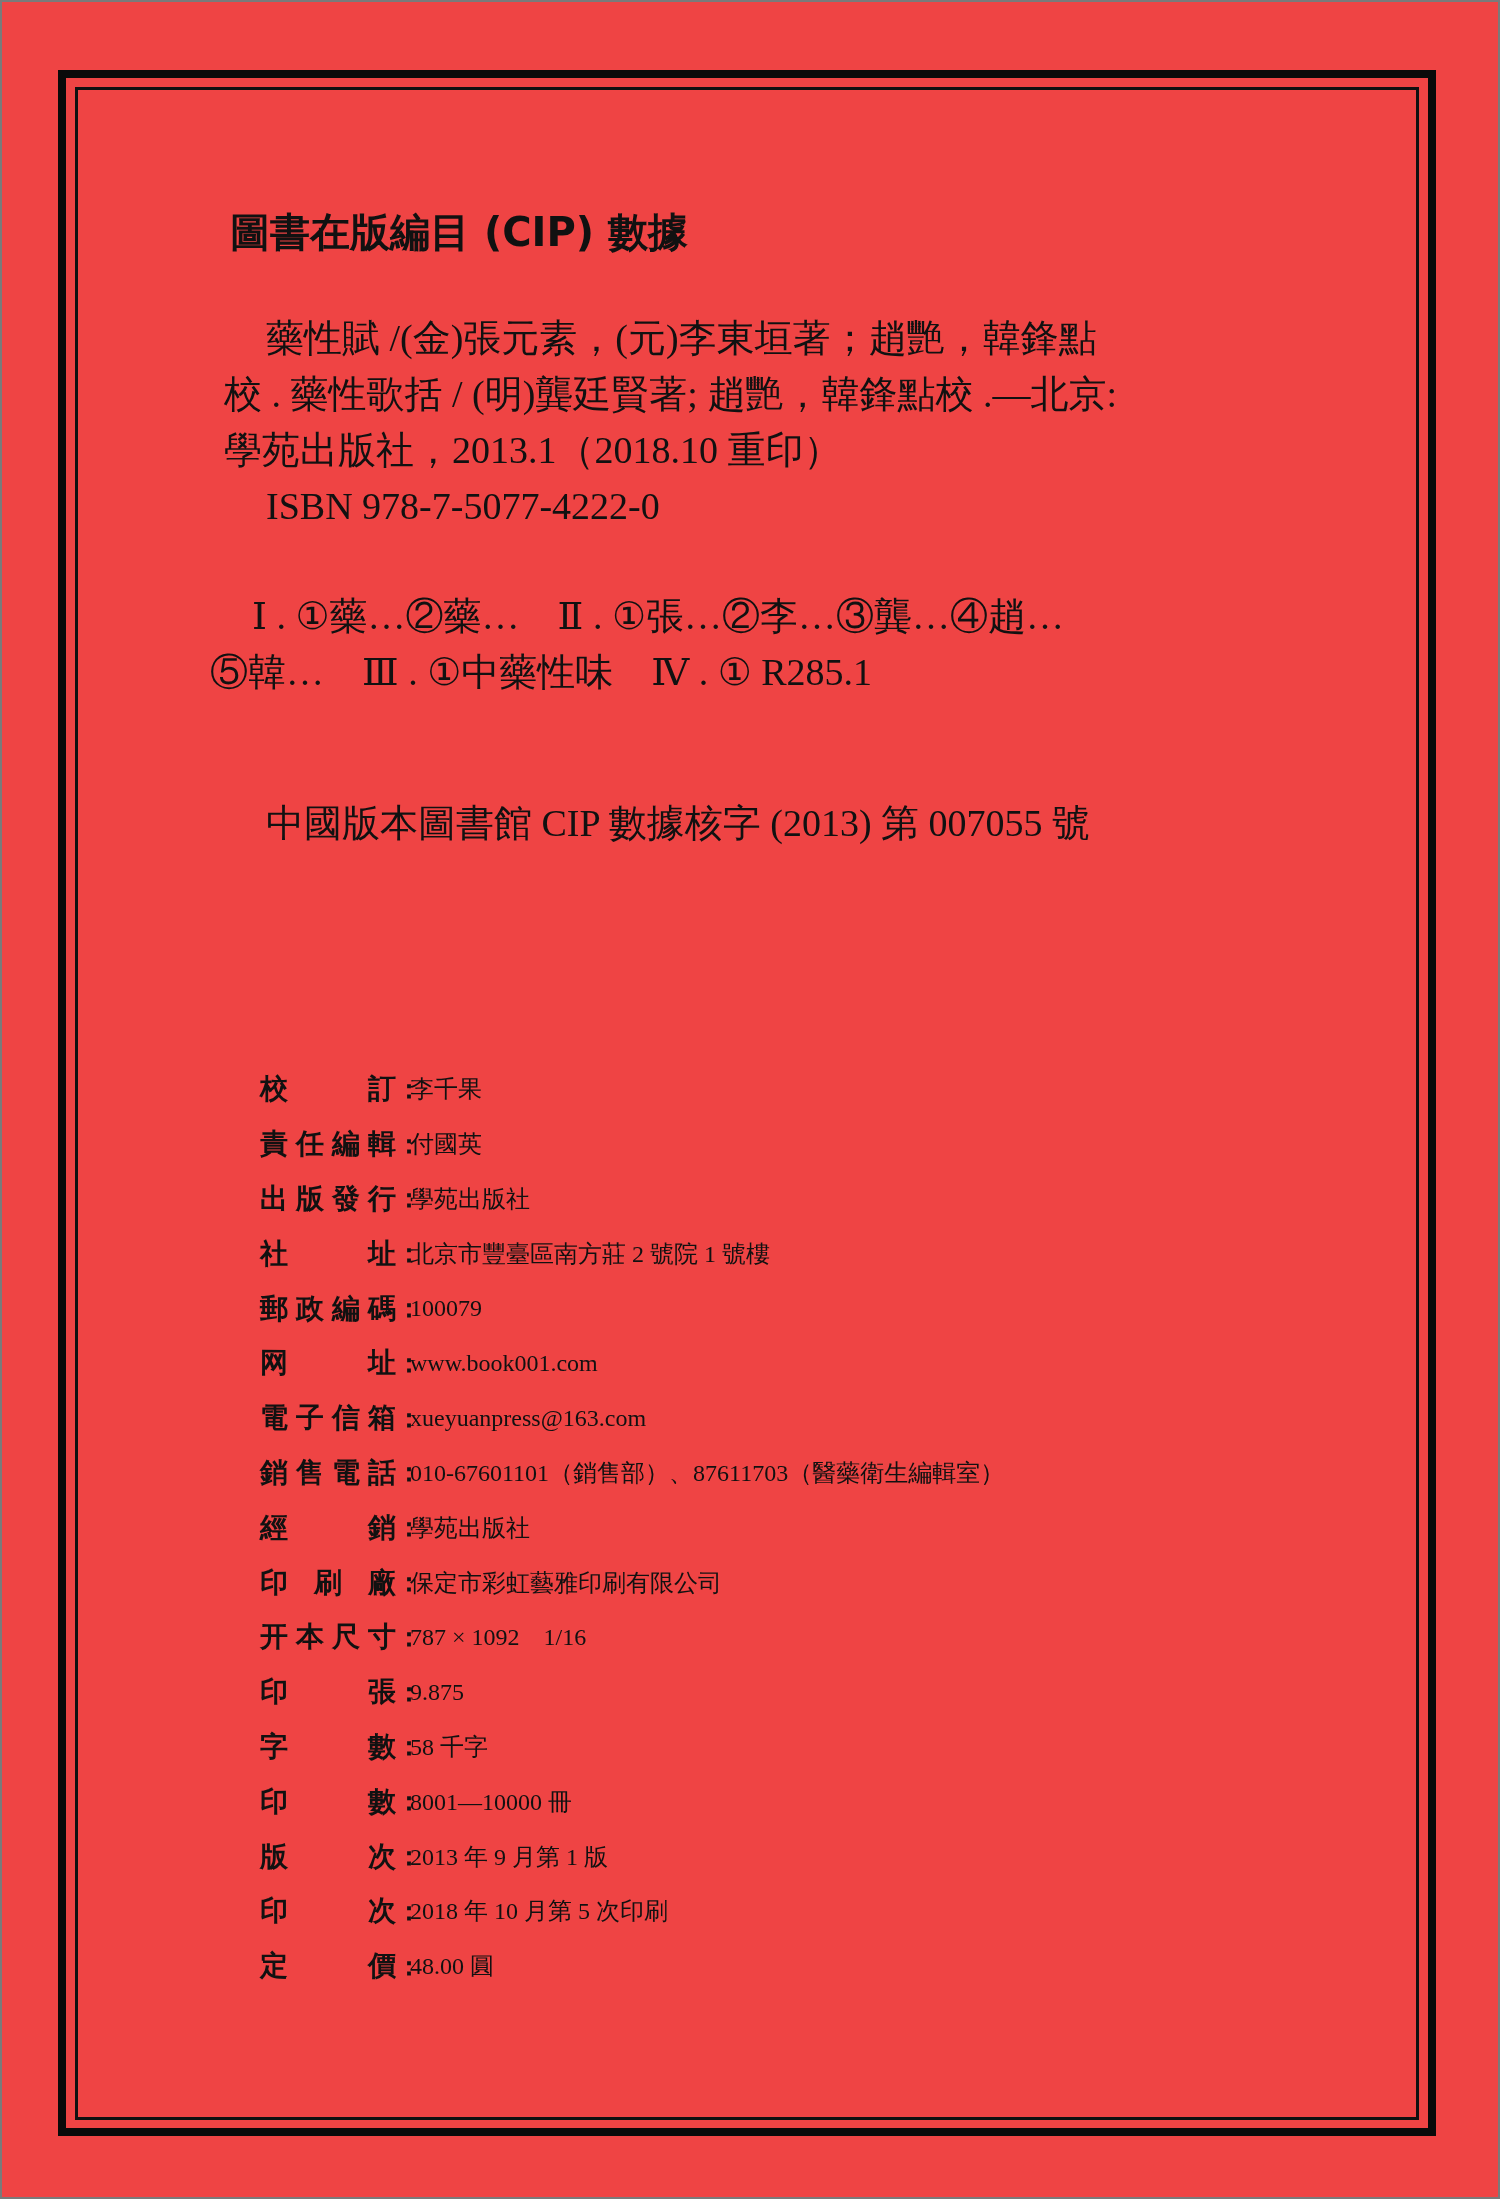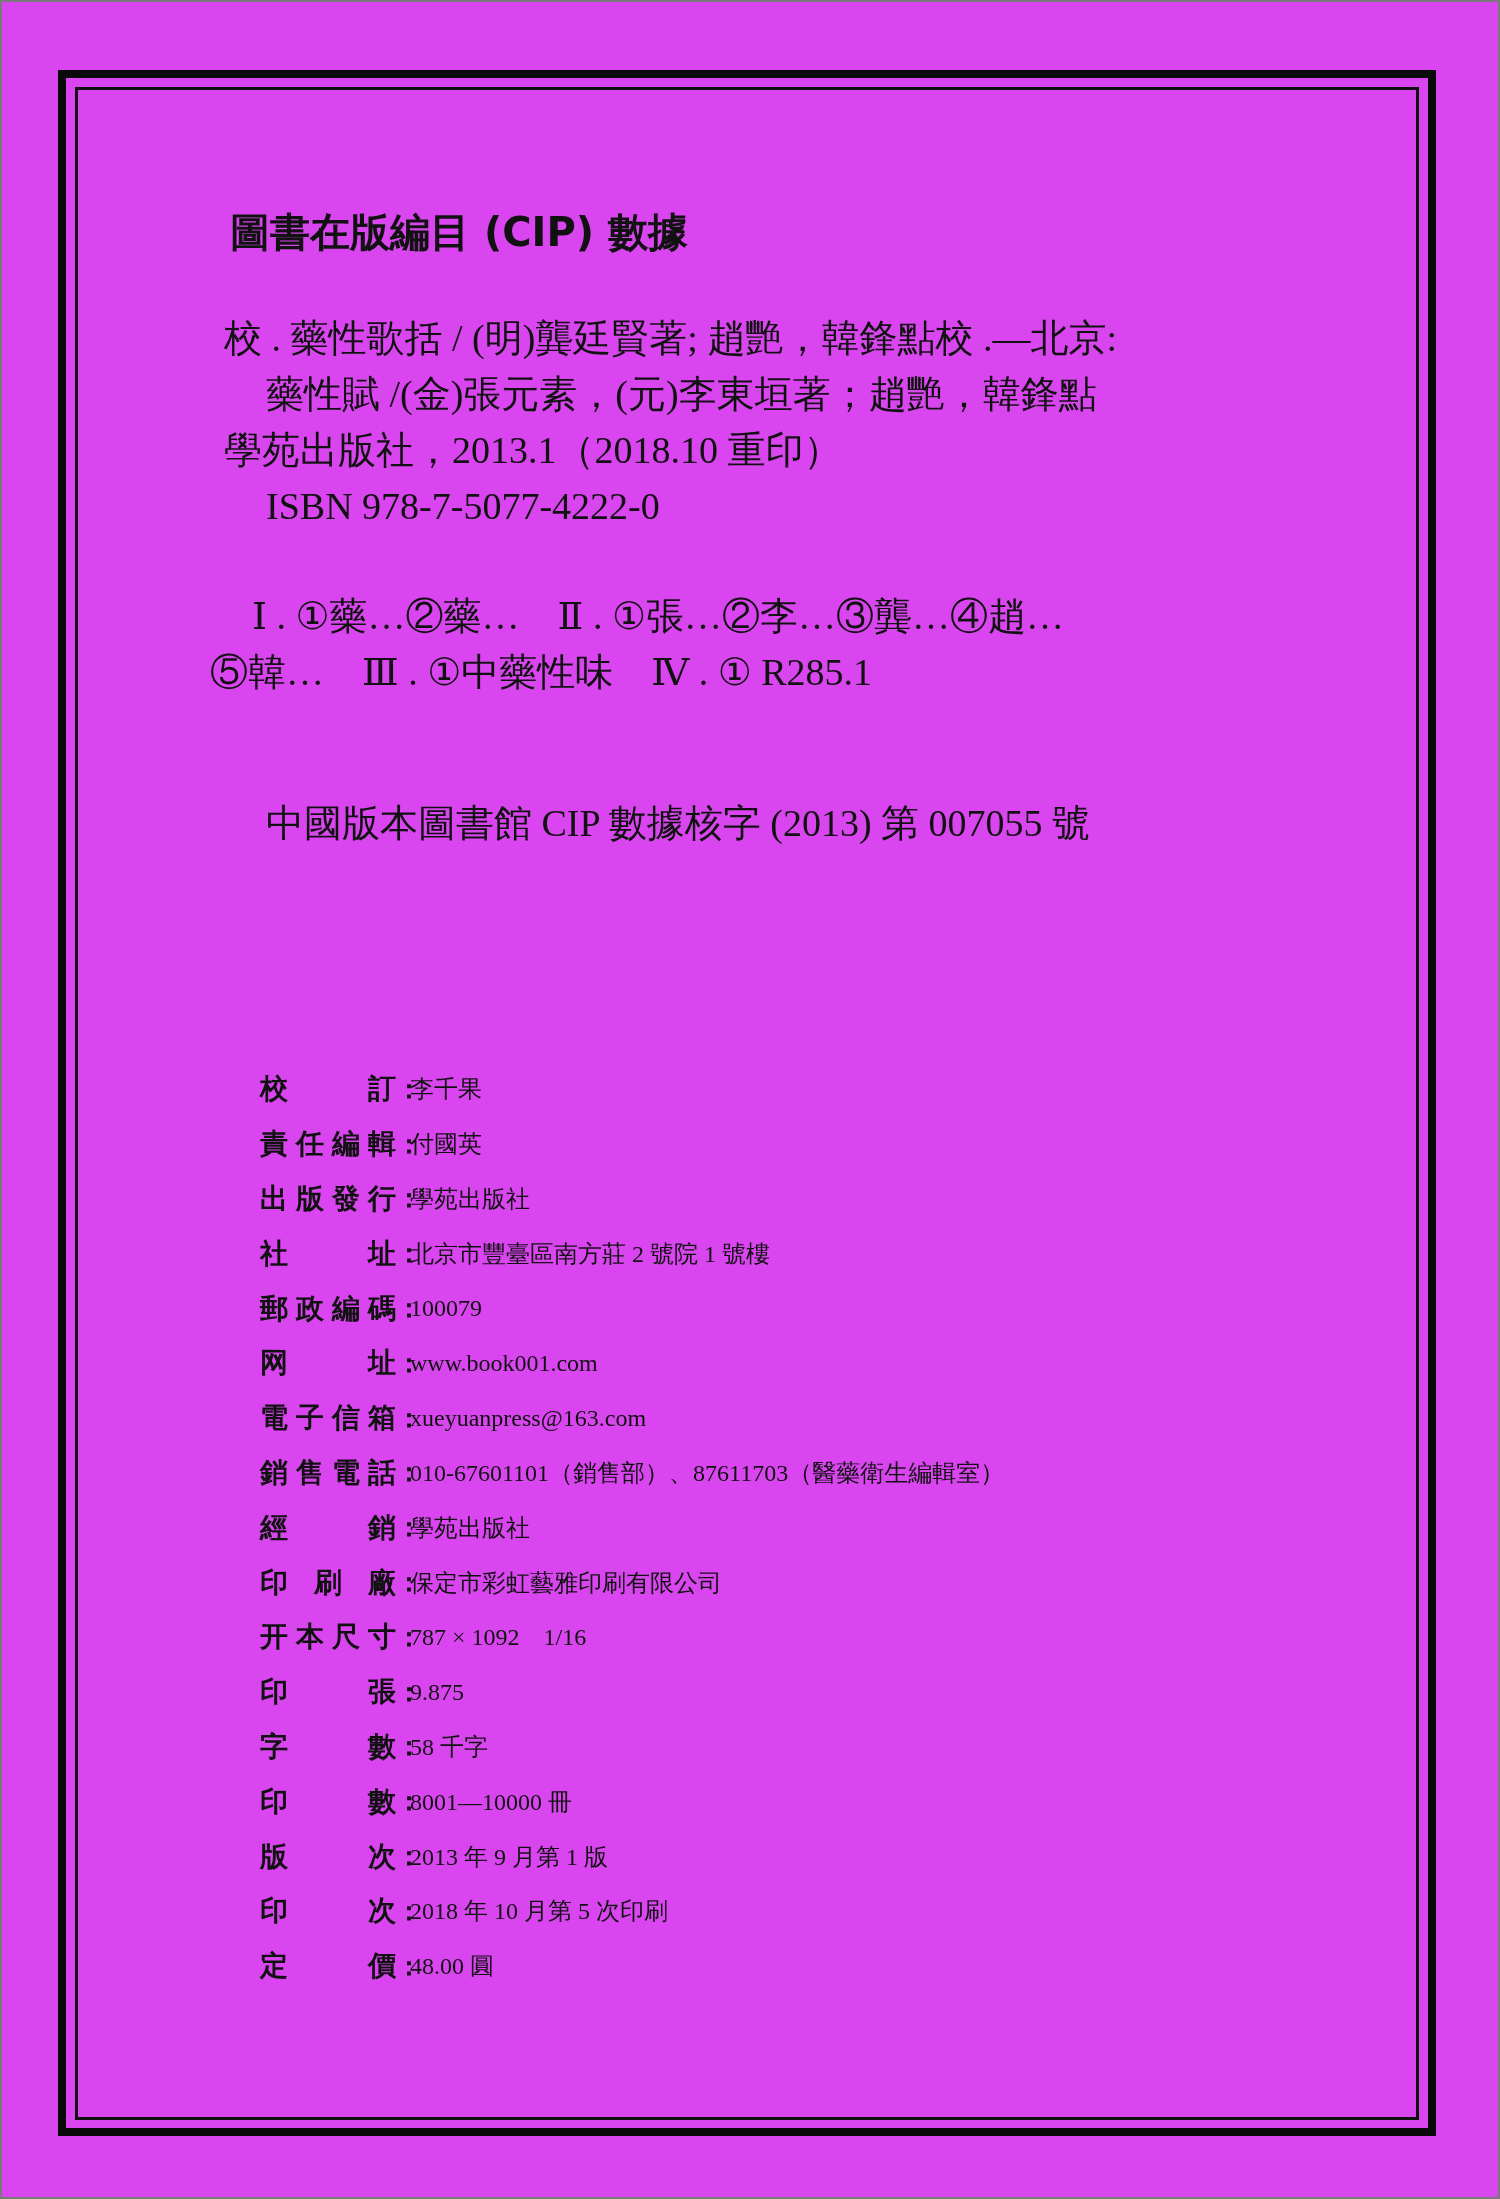--- a/index.html
+++ b/index.html
@@ -1,19 +1,19 @@
 <!DOCTYPE html>
 <html><head>
 <meta charset="utf-8">
 <style>
   html, body { margin: 0; padding: 0; background: #ffffff; }
   body { width: 1500px; height: 2199px; position: relative; overflow: hidden; }
   .page-frame {
     position: absolute; left: 0; top: 0; width: 1500px; height: 2199px;
-    box-sizing: border-box; border: 2px solid #7a7a7a; background: #d946ef;
+    box-sizing: border-box; border: 2px solid #7a7a7a; background: #ef4444;
   }
   .outer-border {
     position: absolute; left: 56px; top: 68px; width: 1378px; height: 2066px;
     box-sizing: border-box; border: 8px solid #0a0a0a;
   }
   .inner-border {
     position: absolute; left: 73px; top: 85px; width: 1344px; height: 2033px;
     box-sizing: border-box; border: 3px solid #111;
   }
   .serif { font-family: "Liberation Serif", "DejaVu Serif", serif; color: #111; }
@@ -64,22 +64,22 @@
 </head>
 <body>
 
 <div class="page-frame">
   <div class="outer-border"></div>
   <div class="inner-border"></div>
 
   <div class="cip-title sans">圖書在版編目 (CIP) 數據</div>
 
   <div class="cip-block serif">
+    <div class="cip-line indent">藥性賦 /(金)張元素，(元)李東垣著；趙艷，韓鋒點</div>
     <div class="cip-line">校 . 藥性歌括 / (明)龔廷賢著; 趙艷，韓鋒點校 .—北京:</div>
-    <div class="cip-line indent">藥性賦 /(金)張元素，(元)李東垣著；趙艷，韓鋒點</div>
     <div class="cip-line">學苑出版社，2013.1（2018.10 重印）</div>
     <div class="cip-line indent">ISBN 978-7-5077-4222-0</div>
   </div>
 
   <div class="class-block serif">
     <div class="cip-line indent">Ⅰ . ①藥…②藥…　Ⅱ . ①張…②李…③龔…④趙…</div>
     <div class="cip-line">⑤韓…　Ⅲ . ①中藥性味　Ⅳ . ① R285.1</div>
   </div>
 
   <div class="cip-number serif">中國版本圖書館 CIP 數據核字 (2013) 第 007055 號</div>

